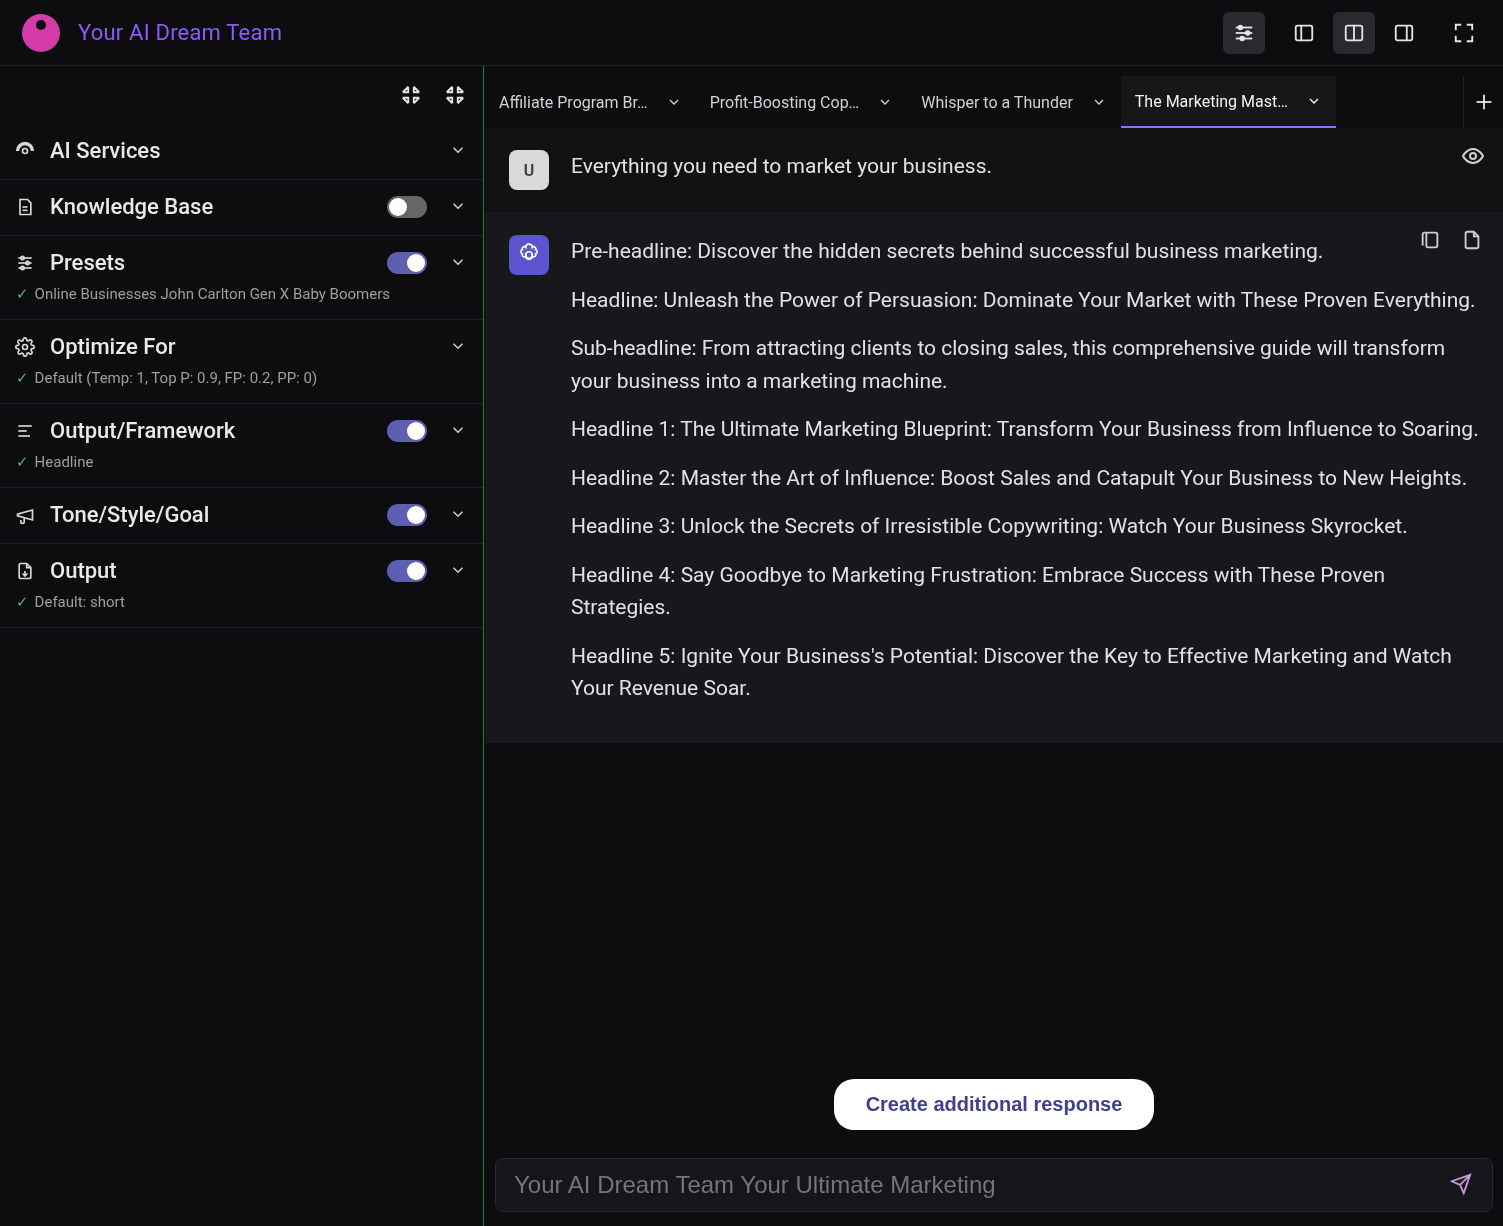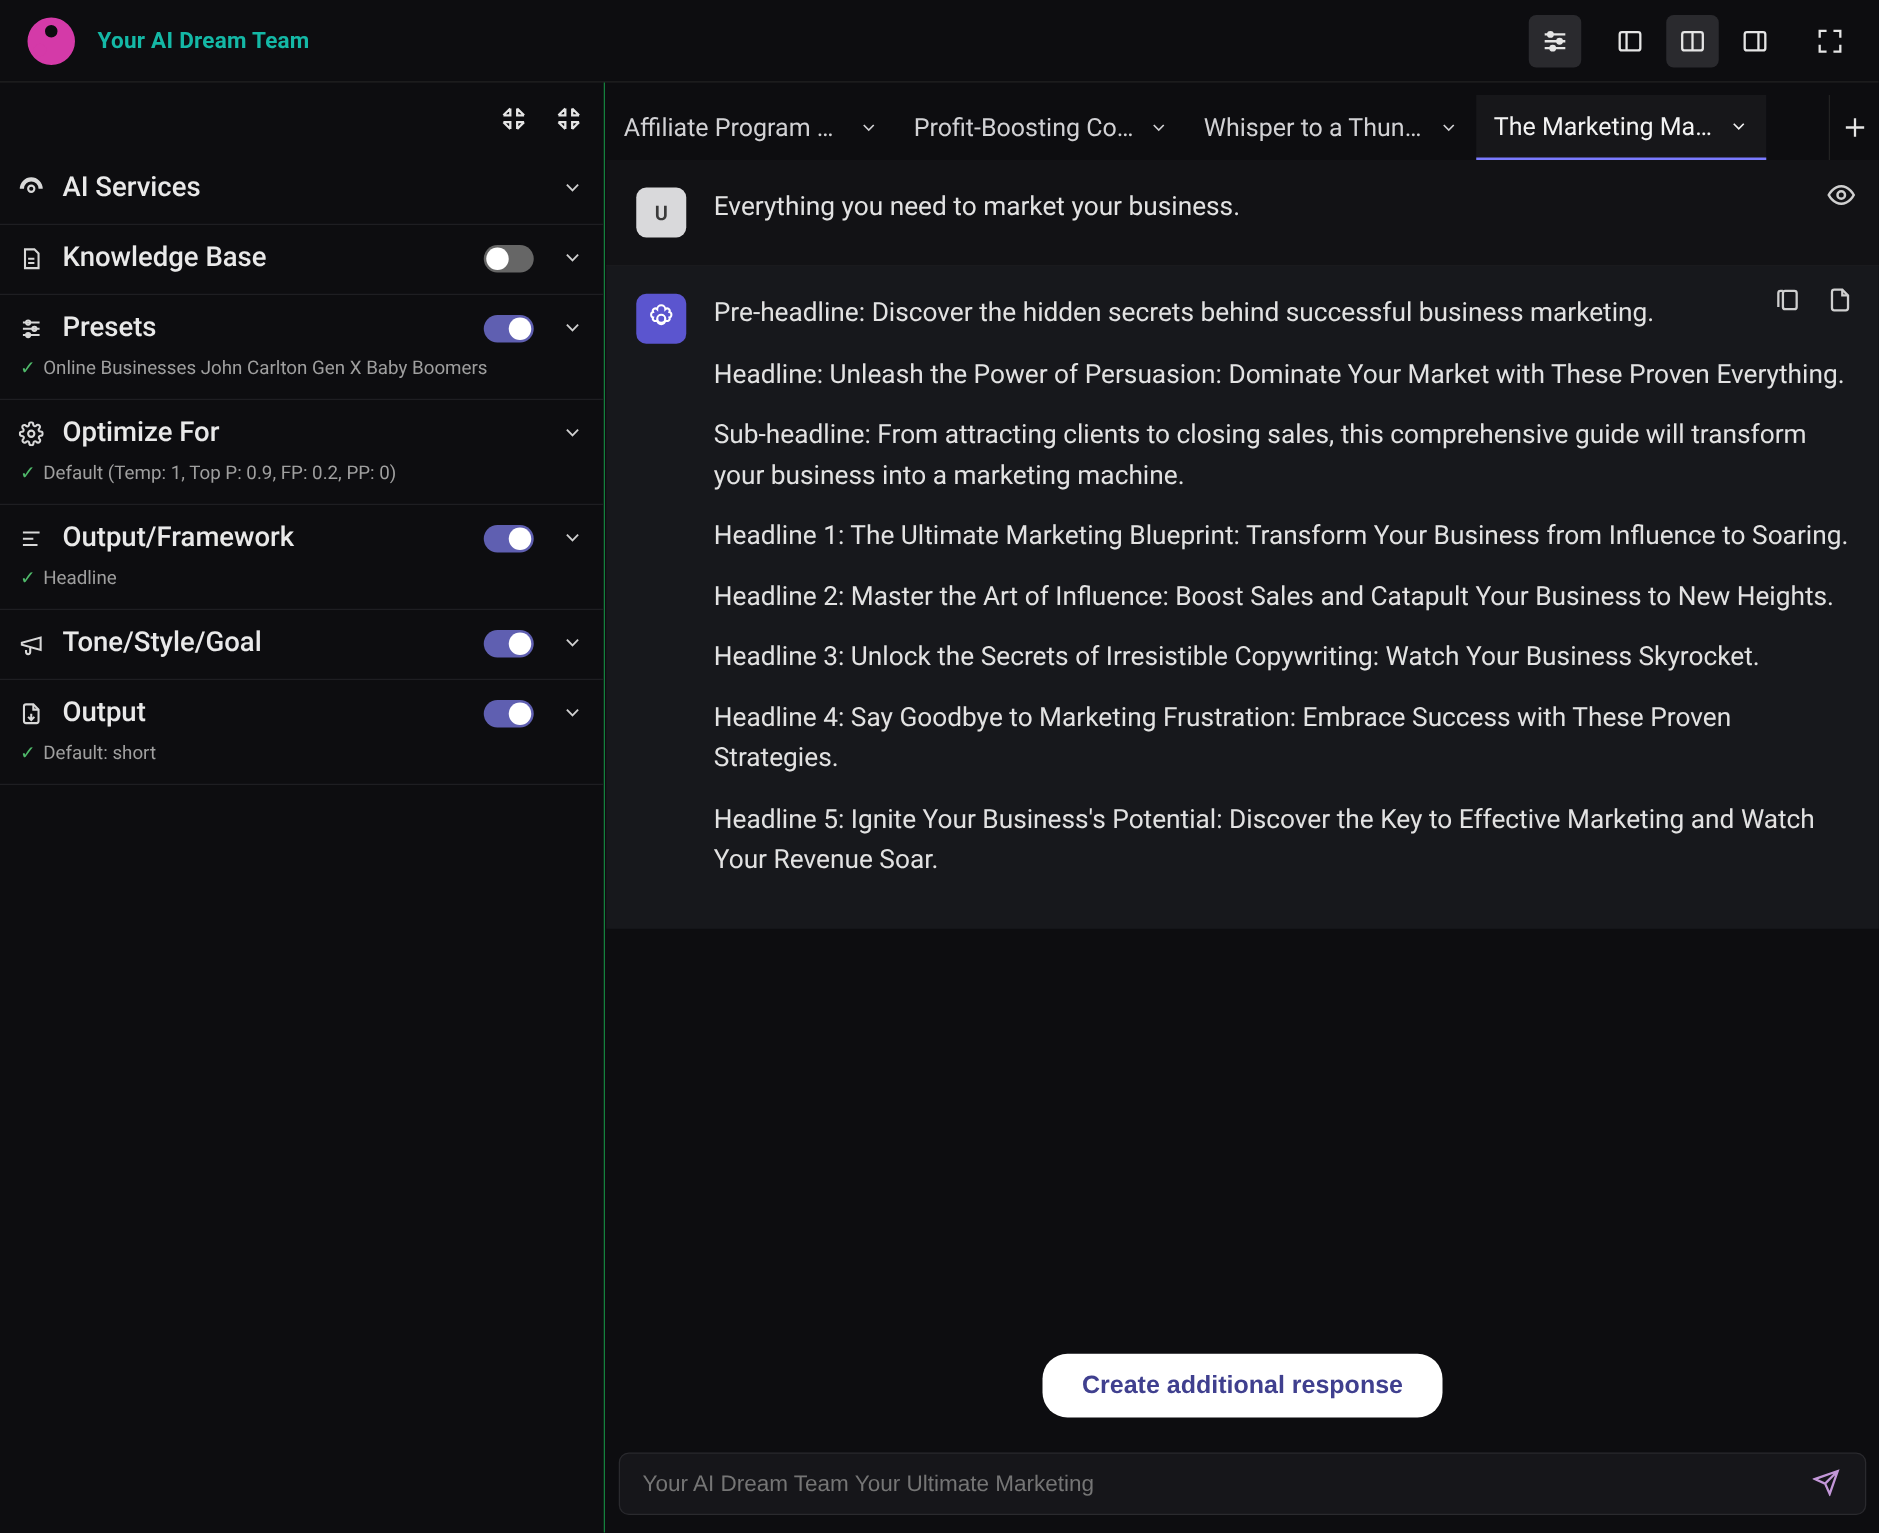--- a/index.html
+++ b/index.html
@@ -1,27 +1,27 @@
 <!DOCTYPE html>
 <html><head>
 <meta charset="utf-8">
 <style>
 *{box-sizing:border-box;margin:0;padding:0}
 html,body{width:1503px;height:1226px;background:#0d0d10;color:#e5e5e5;font-family:-apple-system,BlinkMacSystemFont,'Segoe UI',Roboto,sans-serif;overflow:hidden}
 
 .header{display:flex;align-items:center;height:66px;padding:0 18px;border-bottom:1px solid #222}
 .logo{width:46px;height:46px;margin-right:14px;position:relative}
-.app-title{font-size:18px;font-weight:700;color:#14b8a6;letter-spacing:.2px}
+.app-title{font-size:22px;font-weight:400;color:#8b5cf6;letter-spacing:.2px}
 .header-spacer{flex:1}
 .hdr-btn{width:42px;height:42px;display:flex;align-items:center;justify-content:center;border-radius:6px;color:#e5e5e5;margin-left:6px}
 .hdr-btn.active{background:#2a2a2e}
 .hdr-group{display:flex;align-items:center;gap:2px;margin-left:12px;background:transparent}
 
 .tabbar{position:absolute;left:485px;right:0;top:76px;height:52px;display:flex;align-items:center}
-.tab{display:flex;align-items:center;gap:8px;padding:0 14px;height:52px;color:#d1d1d4;font-size:20px;max-width:240px;white-space:nowrap}
+.tab{display:flex;align-items:center;gap:18px;padding:0 14px;height:52px;color:#d1d1d4;font-size:16px;max-width:240px;white-space:nowrap}
 .tab-lbl{overflow:hidden;text-overflow:ellipsis;max-width:180px}
 .tab.active{border-bottom:2px solid #7b7bff;color:#f3f3f3;background:#17171a}
 .tab-add{width:40px;height:52px;display:flex;align-items:center;justify-content:center;border-left:1px solid #222;margin-left:auto;color:#e5e5e5}
 
 .sidebar{position:absolute;left:0;top:66px;width:484px;bottom:0;border-right:1px solid #15803d;overflow:hidden}
 .side-tools{display:flex;justify-content:flex-end;gap:8px;padding:6px 10px;height:58px;align-items:center}
 .side-tool{width:36px;height:36px;display:flex;align-items:center;justify-content:center;border-radius:6px;color:#e5e5e5}
 .section{border-bottom:1px solid #1e1e22;padding:14px 14px 16px 14px}
 .sec-head{display:flex;align-items:center;gap:14px}
 .sec-icon{width:22px;height:22px;color:#d8d8d8;display:flex;align-items:center;justify-content:center;flex:0 0 22px}
@@ -44,21 +44,21 @@
 .avatar.ai{background:#5b55cf}
 .msg-body{flex:1;font-size:21px;line-height:1.55;color:#e2e2e2}
 .msg-body p{margin-bottom:16px}
 .msg-actions{position:absolute;right:18px;top:16px;display:flex;gap:18px;color:#cfcfcf}
 .act{width:24px;height:24px}
 .filler{flex:1}
 .addl-wrap{display:flex;justify-content:center;padding:22px 0 28px 0}
 .addl-btn{background:#fff;color:#40408f;font-size:20px;font-weight:600;padding:14px 32px;border-radius:20px;border:none}
 .composer{padding:0 10px 14px 10px}
 .input-box{background:#16161a;border:1px solid #2a2a2e;border-radius:8px;display:flex;align-items:center;padding:12px 18px}
-.input-box input{flex:1;background:transparent;border:none;color:#b5b5b7;font-size:18px;outline:none}
+.input-box input{flex:1;background:transparent;border:none;color:#b5b5b7;font-size:24px;outline:none}
 .send{color:#c397d8;width:24px;height:24px}
 svg{display:block}
 </style>
 </head>
 <body>
 
 <div class="header">
   <div class="logo">
     <svg viewBox="0 0 46 46" width="46" height="46">
         <path d="M23 4a19 19 0 1 0 0 38 19 19 0 0 0 0-38zm0 6a5 5 0 1 1 0 10 5 5 0 0 1 0-10z" fill="#d43aa8"></path>

